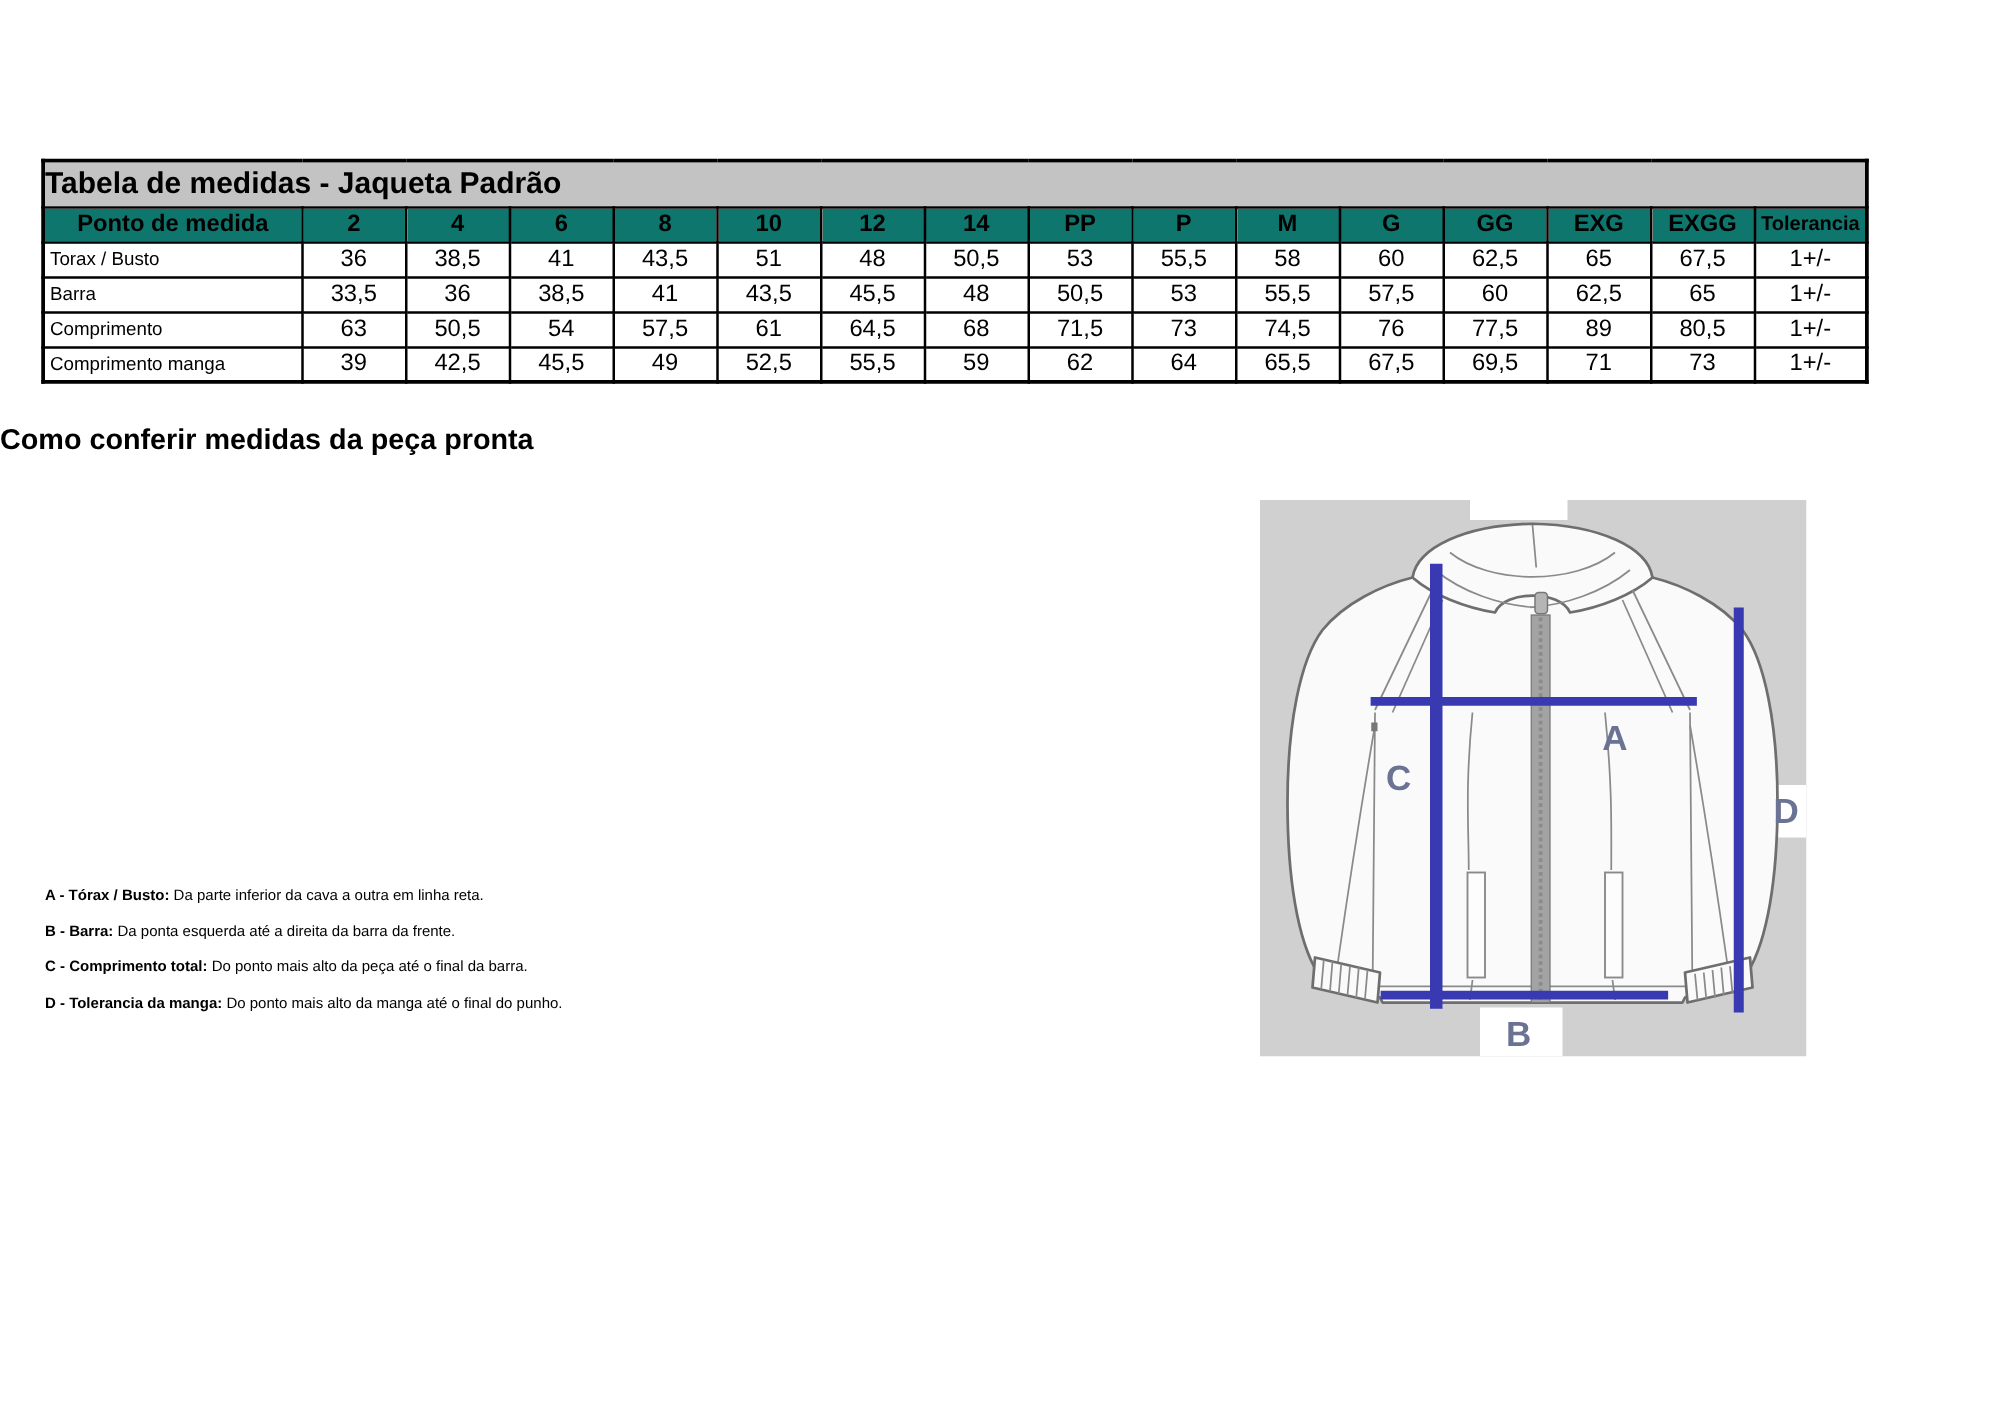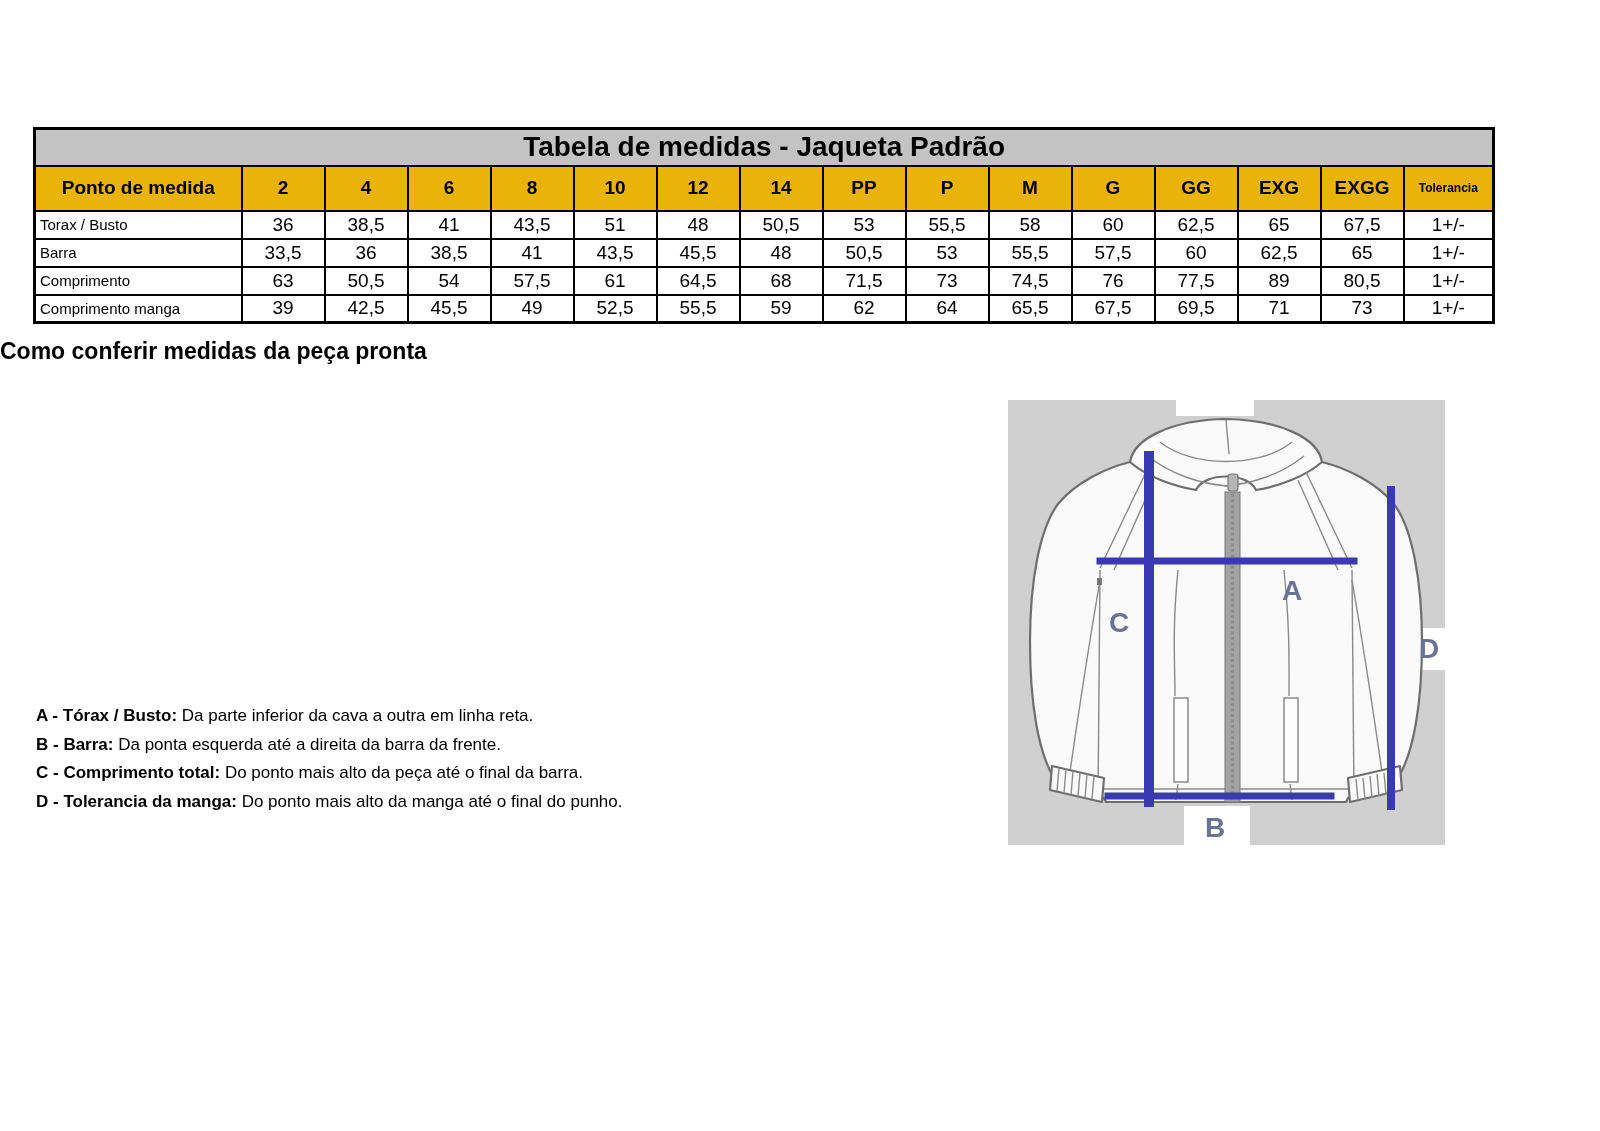--- a/index.html
+++ b/index.html
@@ -3,32 +3,32 @@
 <meta charset="utf-8">
 <style>
   * { margin:0; padding:0; box-sizing:border-box; }
   html,body { width:1600px; height:1131px; background:#ffffff; font-family:"Liberation Sans", sans-serif; color:#000; }
   #page { position:relative; width:1600px; height:1131px; background:#fff; overflow:hidden; }
 
   
   #size-table-wrap { position:absolute; left:33px; top:127px; }
   table.size { border-collapse:collapse; table-layout:fixed; width:1459px; border:3px solid #000; }
   table.size td, table.size th { border:2px solid #000; overflow:hidden; white-space:nowrap; }
-  td.title-cell { height:37px; text-align:center; font-weight:bold; font-size:28px; border-bottom:3px solid #000; }
-  tr.header-row th { height:45px; font-weight:bold; font-size:19px; text-align:center; background:#eab308; }
-  tr.header-row th.c-tol { font-size:12px;margin-left:24px; }
+  td.title-cell { height:37px; text-align:left; font-weight:bold; font-size:24px; border-bottom:3px solid #000; }
+  tr.header-row th { height:28px; font-weight:bold; font-size:19px; text-align:center; background:#0f766e; }
+  tr.header-row th.c-tol { font-size:16px;margin-left:24px; }
   tr.header-row th.c-label { font-size:19px; }
   tr.data-row td { height:28px; font-size:19px; text-align:center; font-weight:normal; }
   tr.data-row td.rowlabel { text-align:left; padding-left:4px; font-size:15px; }
 
   
   #subtitle { position:absolute; left:0; top:338px; width:1430px; text-align:left; font-weight:bold; font-size:23px; }
 
   
-  #notes { position:absolute; left:36px; top:702px; font-size:17px; line-height:28.5px; }
+  #notes { position:absolute; left:36px; top:702px; font-size:12px; line-height:28.5px; }
   #notes .nlabel { font-weight:bold; }
 
   
   #diagram { position:absolute; left:1008px; top:400px; width:437px; height:445px; }
   #diagram svg { display:block; width:437px; height:445px; }
   .outline { fill:#fafafa; stroke:#6e6e6e; stroke-width:2.2; stroke-linejoin:round; }
   .thin { fill:none; stroke:#8a8a8a; stroke-width:1.4; }
   .mline { fill:none; stroke-linecap:square; }
   .mlabel { font-family:"Liberation Sans", sans-serif; font-weight:bold; font-size:28px; text-anchor:middle; }
 </style>

